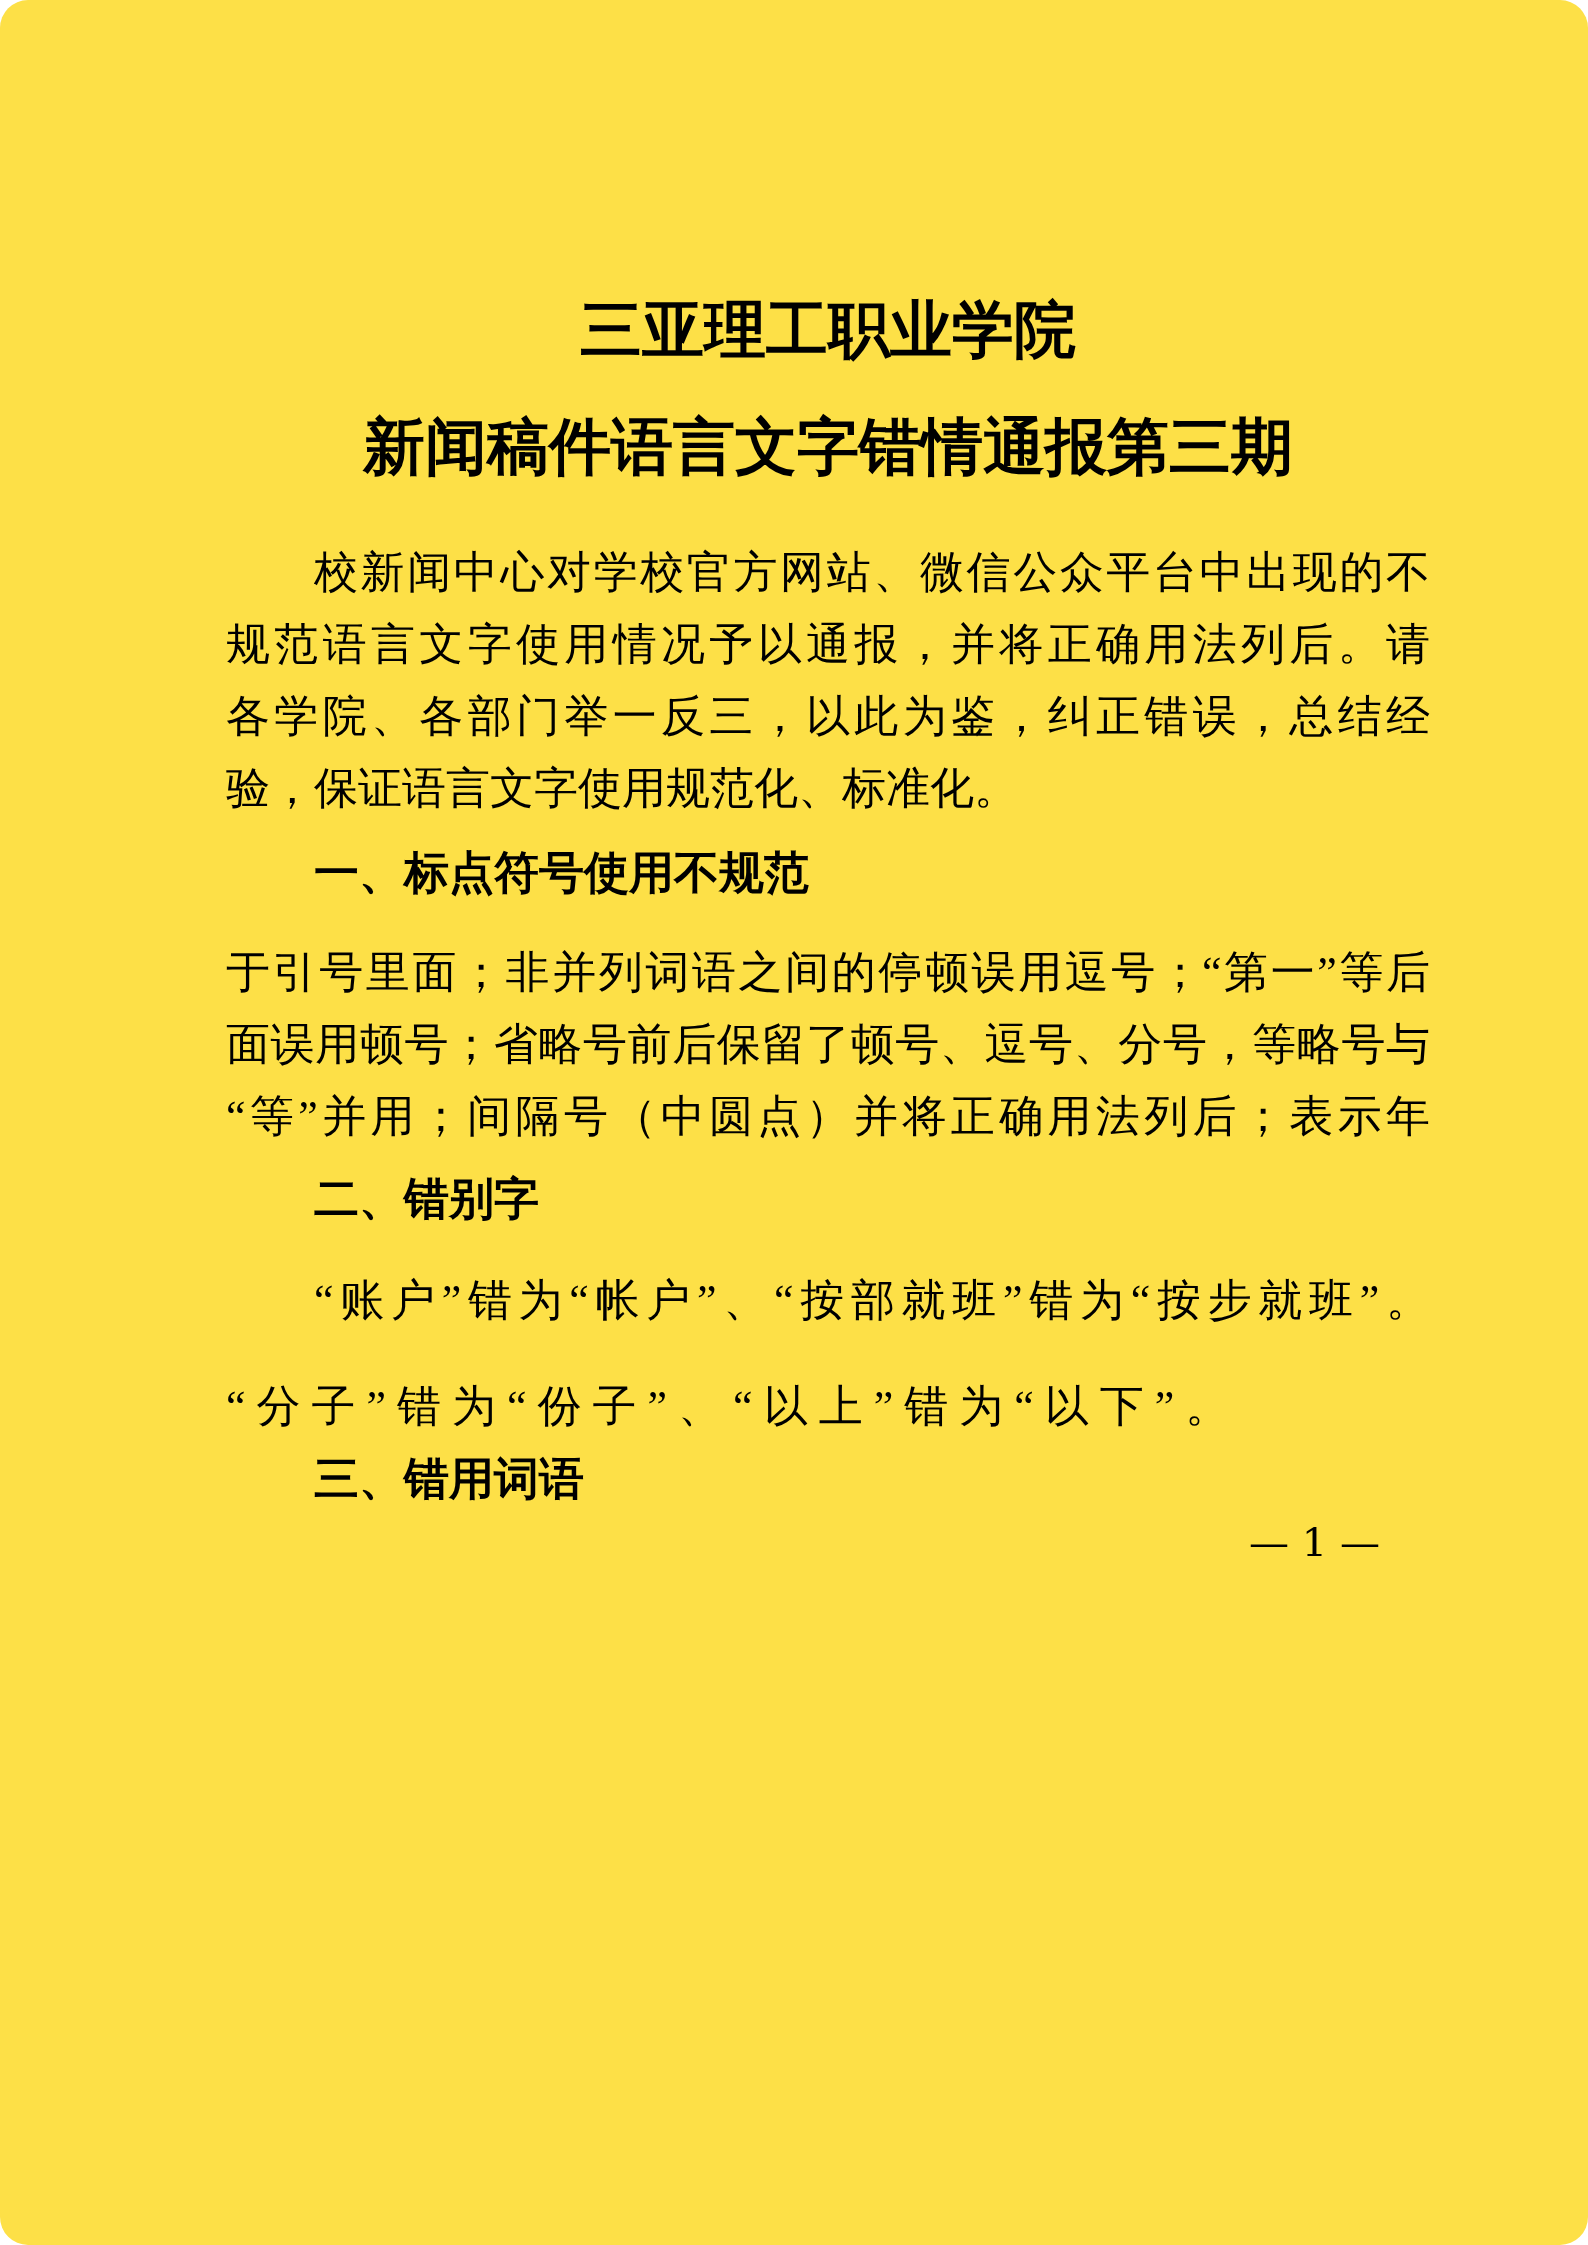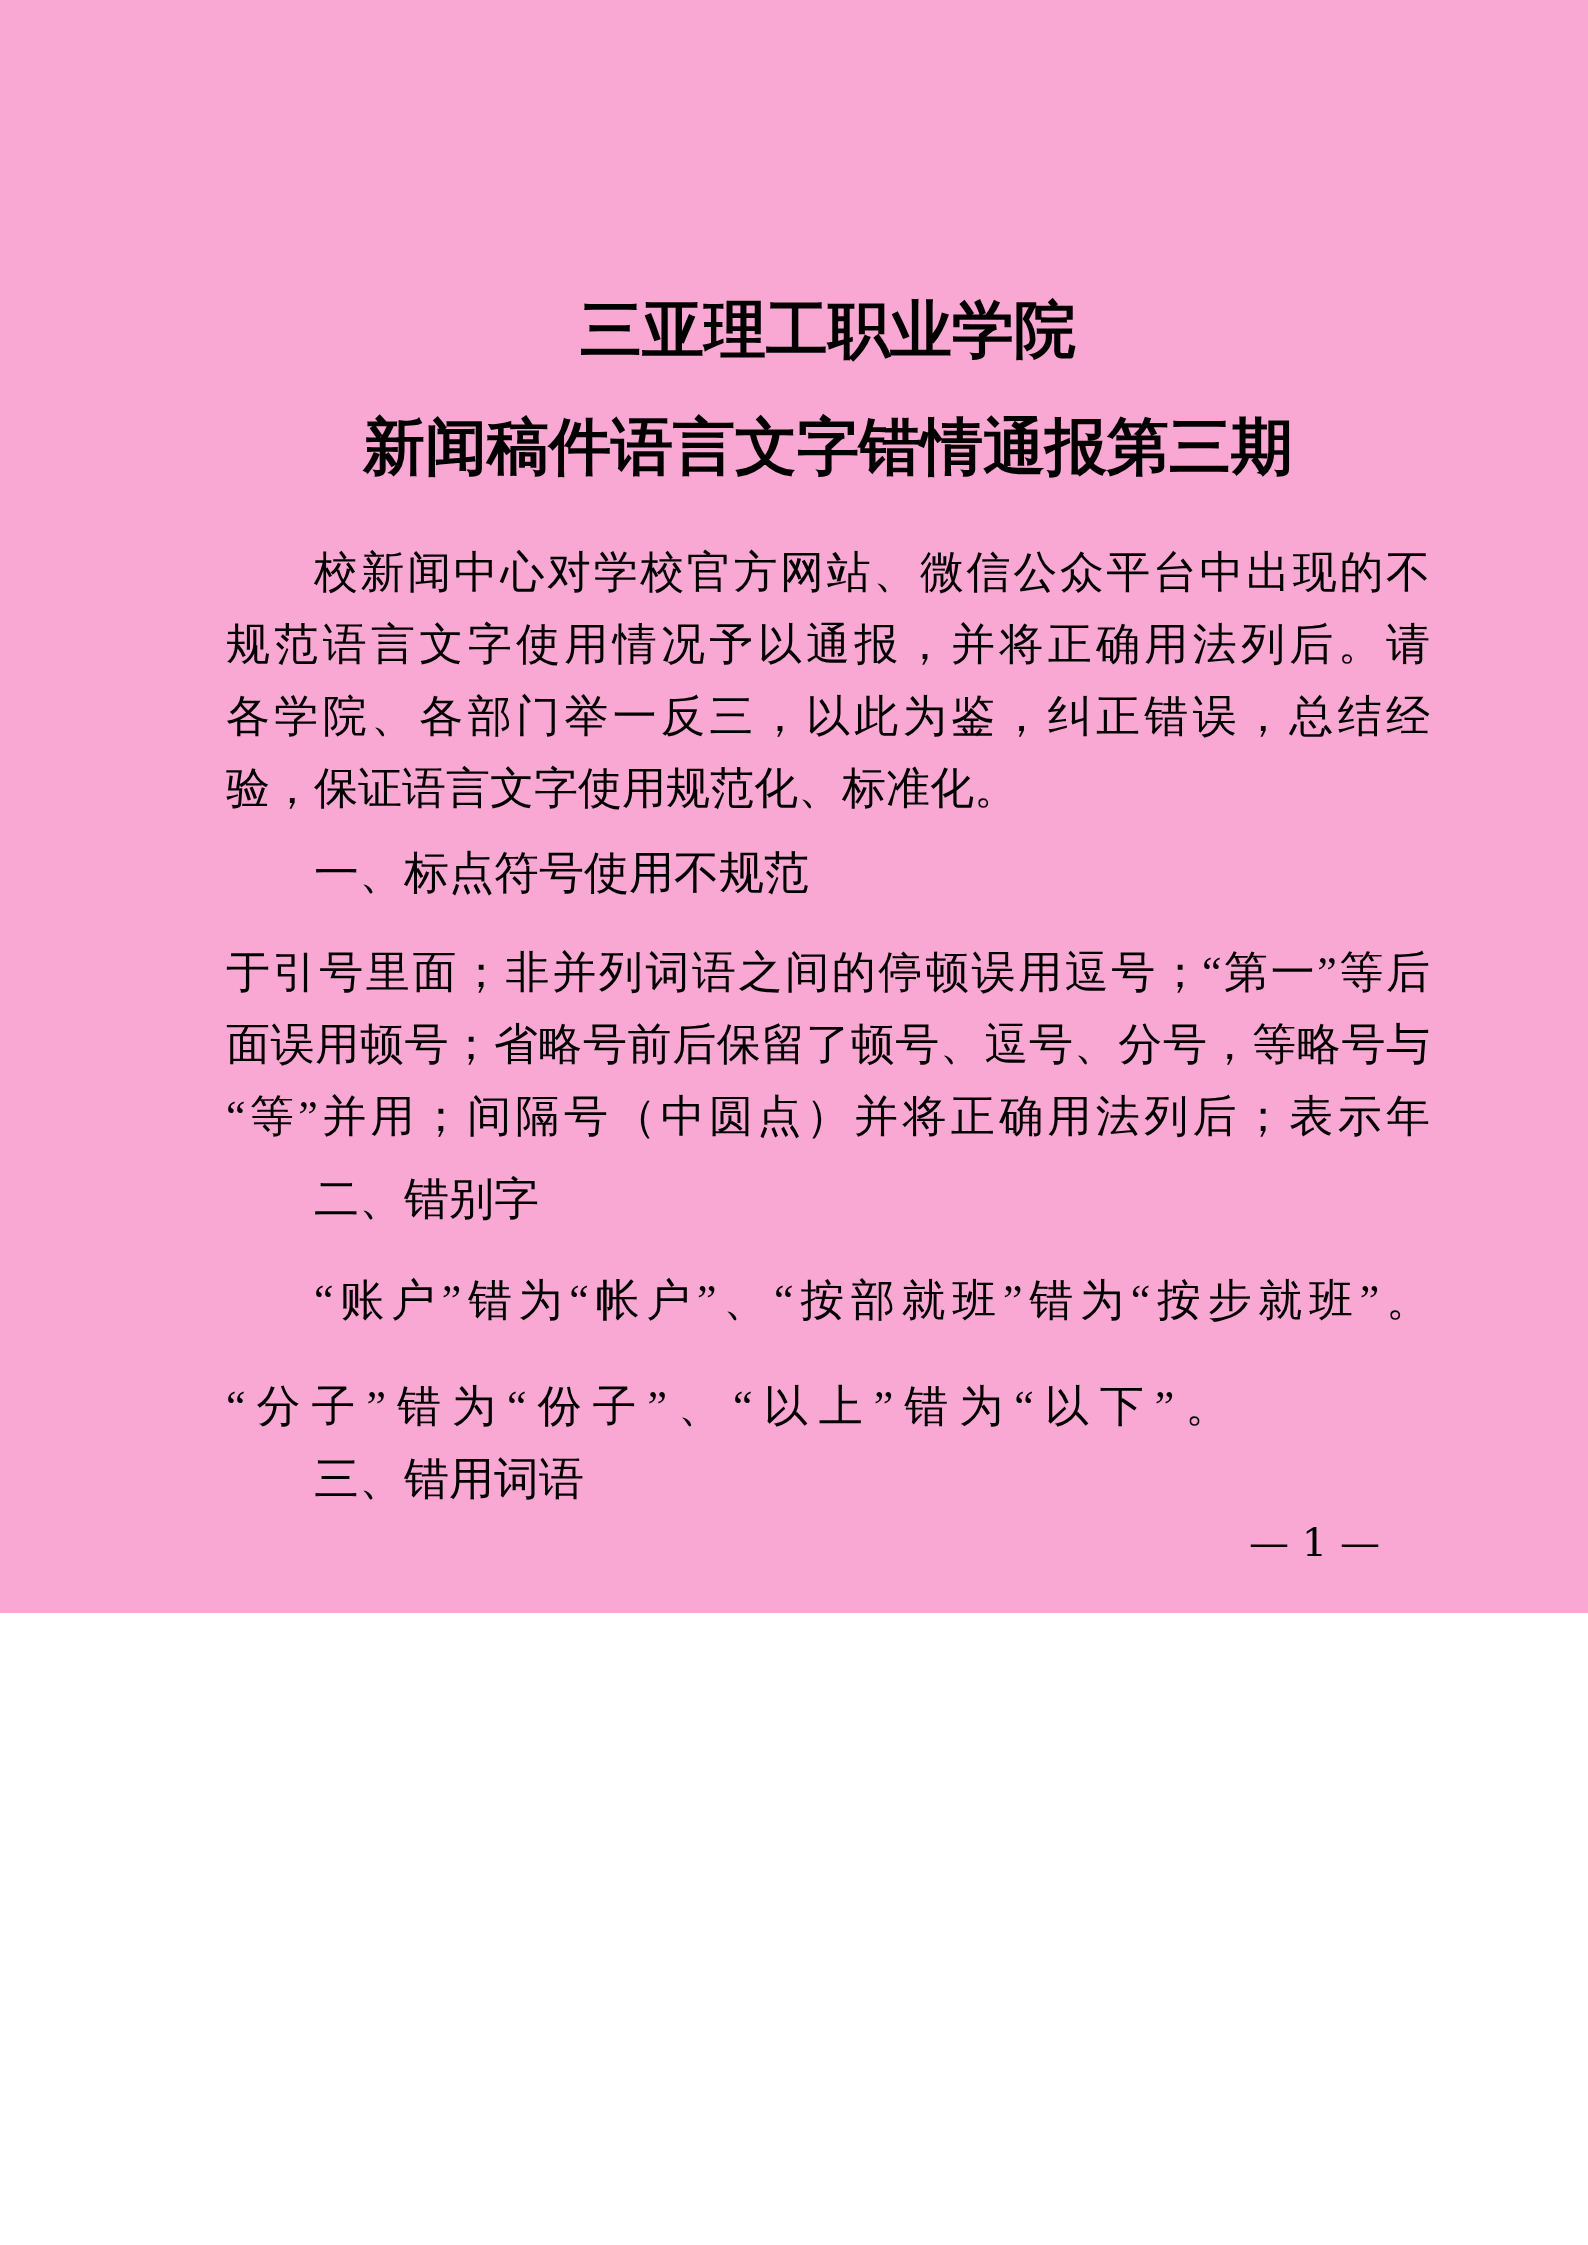--- a/index.html
+++ b/index.html
@@ -2,27 +2,28 @@
 <html><head>
 <meta charset="utf-8">
 <style>
   html, body {
     margin: 0;
     padding: 0;
     background: #ffffff;
   }
   .page {
     width: 1588px;
-    height: 1613px;
-    background: #f9a8d4;
+    height: 2245px;
+    background: #fde047;
     color: #000000;
     box-sizing: border-box;
     padding: 298px 158px 0 226px;
     position: relative;
     overflow: hidden;
+    border-radius: 28px;
   }
   
   .title {
     font-family: "DejaVu Serif", serif;
     font-weight: bold;
     font-size: 62px;
     line-height: 64px;
     text-align: center;
     white-space: nowrap;
   }
@@ -37,21 +38,21 @@
     text-align: justify;
     text-justify: inter-character;
   }
   .full { text-align-last: justify; }
   .ind  { text-indent: 88px; }
   .loose { letter-spacing: 11px; }
 
   
   .heading {
     font-family: "Liberation Sans", sans-serif;
-    font-weight: normal;
+    font-weight: bold;
     font-size: 45px;
     line-height: 72px;
     text-indent: 88px;
     white-space: nowrap;
   }
 
   .para-1 { margin-top: 58px; }
   .heading-1 { margin-top: 12px; }
   .para-2 { margin-top: 28px; }
   .heading-2 { margin-top: 10px; }

